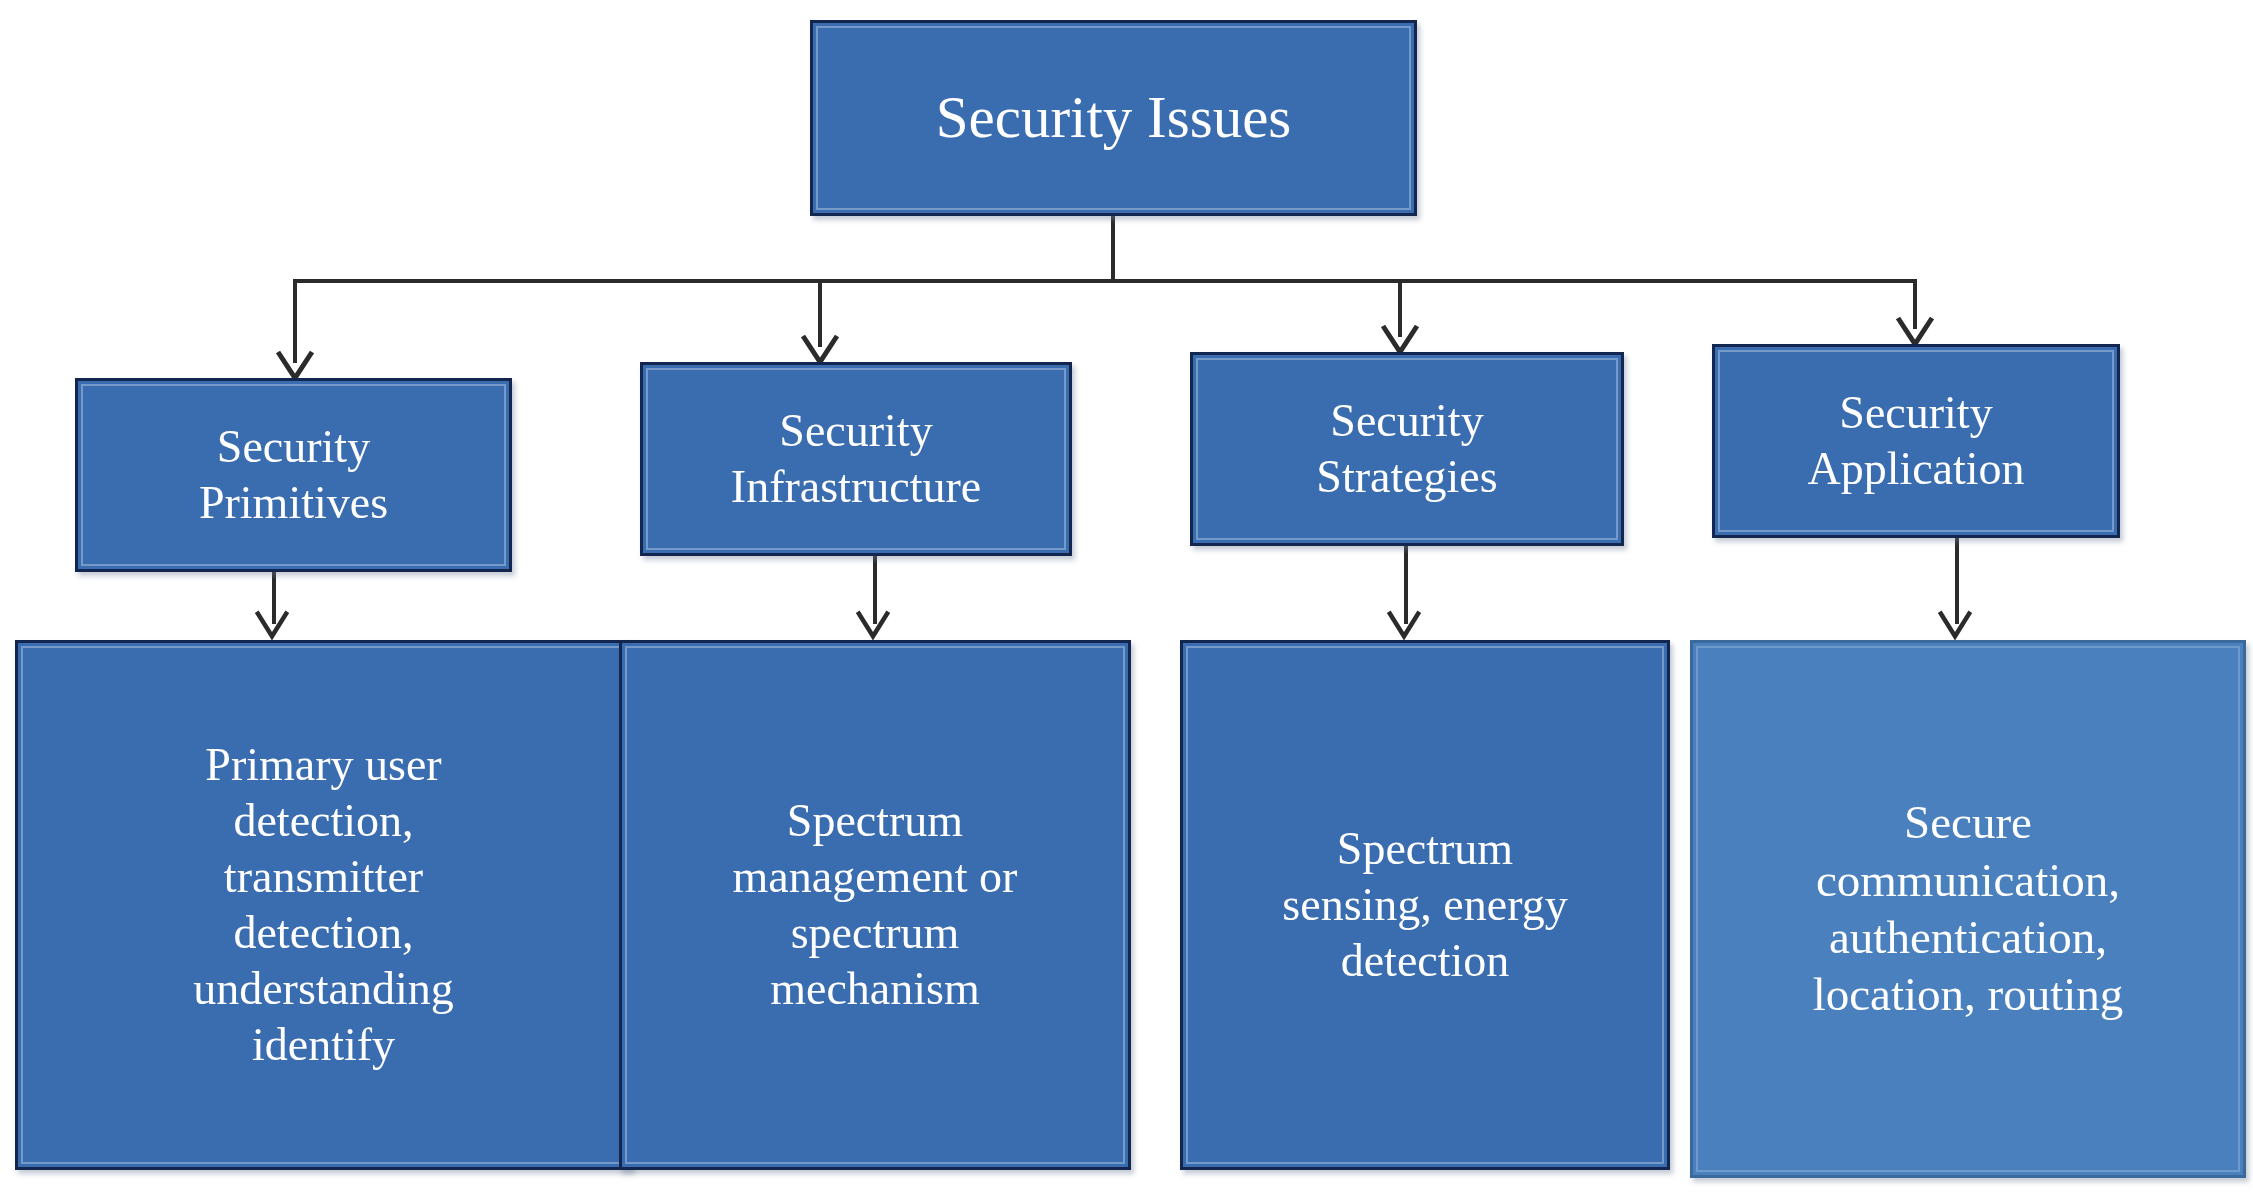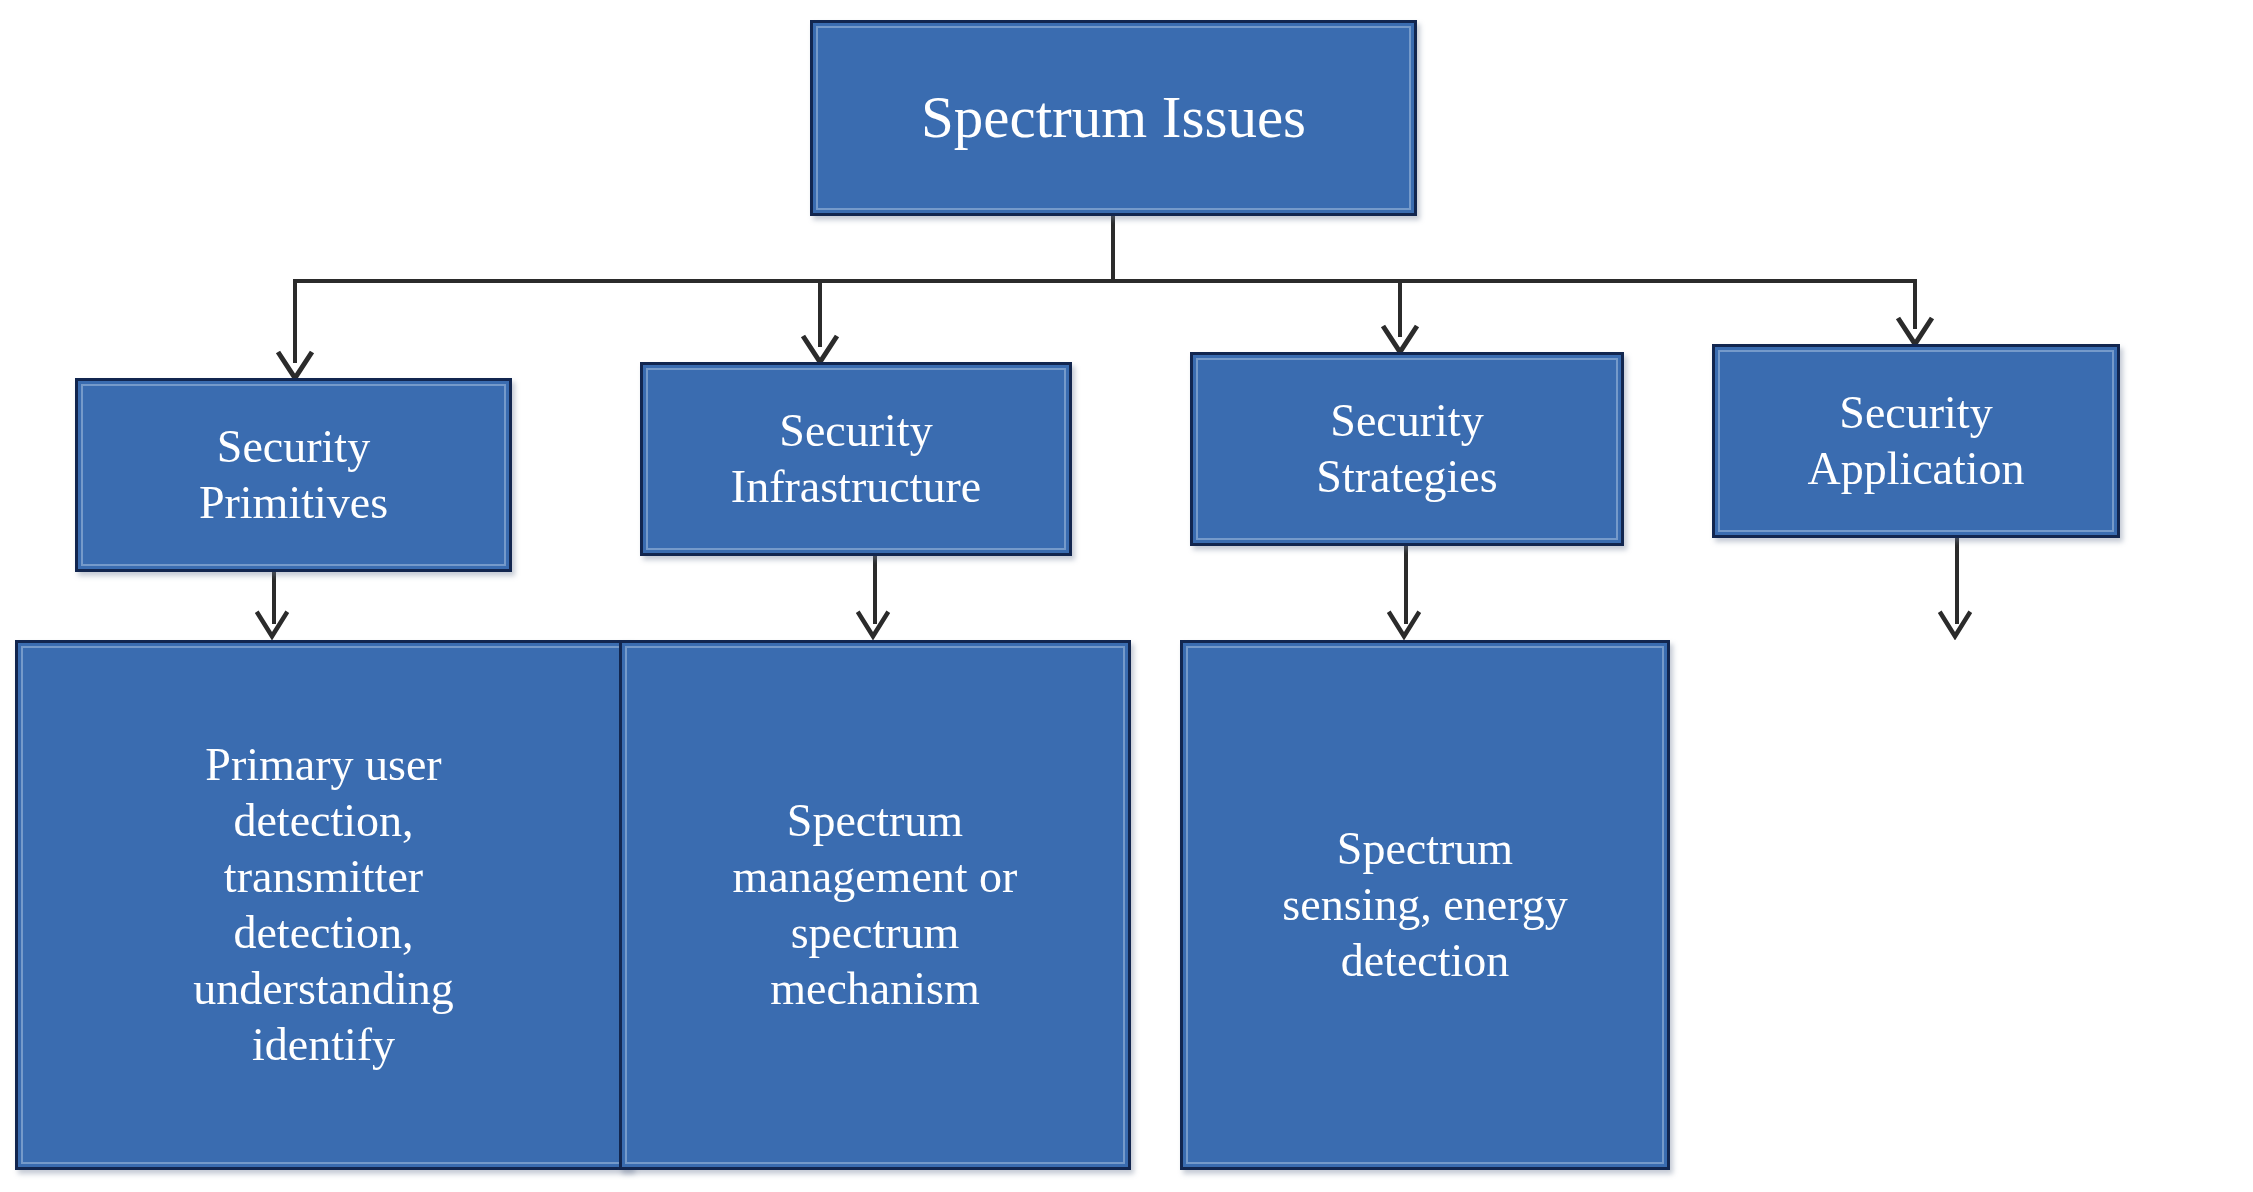--- a/index.html
+++ b/index.html
@@ -145,21 +145,21 @@
   </div>
 
   <div class="conn v" style="left:1955px; top:538px; height:86px;"></div>
   <div class="arrow" style="left:1937px; top:608px; width:36px; height:32px;">
     <svg viewBox="0 0 40 34" preserveAspectRatio="none">
       <path d="M3 4 L20 30 L37 4" fill="none" stroke="#2b2b2b" stroke-width="5"></path>
     </svg>
   </div>
 
   <div class="node n-root">
-    <span class="txt">Spectrum Issues</span>
+    <span class="txt">Security Issues</span>
   </div>
 
   <div class="node n-l2-a">
     <span class="txt">Security
 Primitives</span>
   </div>
 
   <div class="node n-l2-b">
     <span class="txt">Security
 Infrastructure</span>
@@ -190,14 +190,20 @@
 spectrum
 mechanism</span>
   </div>
 
   <div class="node n-l3-c">
     <span class="txt">Spectrum
 sensing, energy
 detection</span>
   </div>
 
+  <div class="node n-l3-d light">
+    <span class="txt">Secure
+communication,
+authentication,
+location, routing</span>
+  </div>
 
 </div>
 
 </body></html>

